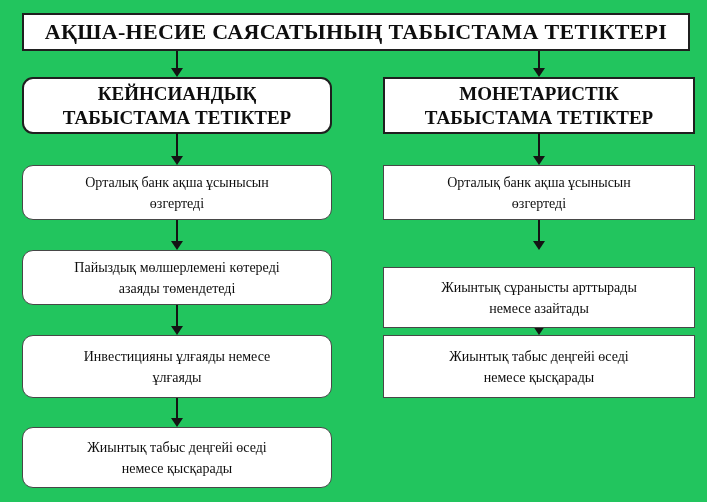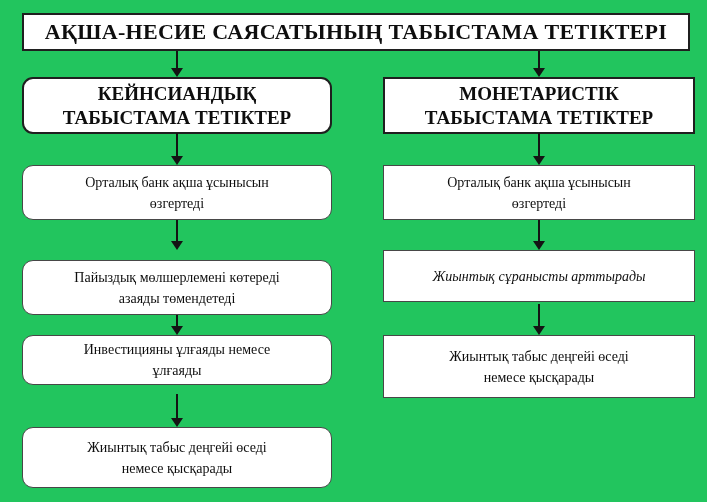--- a/index.html
+++ b/index.html
@@ -126,38 +126,39 @@
     </div>
   <div class="arrow" style="left:533px; top:304px; height:31px;">
       <div class="shaft"></div>
       <div class="head"></div>
     </div>
 
   <div class="box step-box col-left" style="top:165px; height:55px;">
     <div class="line">Орталық банк ақша ұсынысын</div>
     <div class="line">өзгертеді</div>
   </div>
-  <div class="box step-box col-left" style="top:260px; height:55px;">
+  <div class="box step-box col-left" style="top:250px; height:55px;">
     <div class="line">Пайыздық мөлшерлемені көтереді</div>
     <div class="line">азаяды төмендетеді</div>
   </div>
-  <div class="box step-box col-left" style="top:335px; height:50px;text-align:right;">
+  <div class="box step-box col-left" style="top:335px; height:63px;text-align:right;">
     <div class="line">Инвестицияны ұлғаяды немесе</div>
     <div class="line">ұлғаяды</div>
   </div>
   <div class="box step-box col-left" style="top:427px; height:61px;">
     <div class="line">Жиынтық табыс деңгейі өседі</div>
     <div class="line">немесе қысқарады</div>
   </div>
 
   <div class="box step-box col-right" style="top:165px; height:55px;">
     <div class="line">Орталық банк ақша ұсынысын</div>
     <div class="line">өзгертеді</div>
   </div>
-  <div class="box step-box col-right" style="top:250px; height:52px;font-style:italic;">
+  <div class="box step-box col-right" style="top:267px; height:61px;">
     <div class="line">Жиынтық сұранысты арттырады</div>
+    <div class="line">немесе азайтады</div>
   </div>
   <div class="box step-box col-right" style="top:335px; height:63px;">
     <div class="line">Жиынтық табыс деңгейі өседі</div>
     <div class="line">немесе қысқарады</div>
   </div>
 
 </div>
 
 </body></html>

